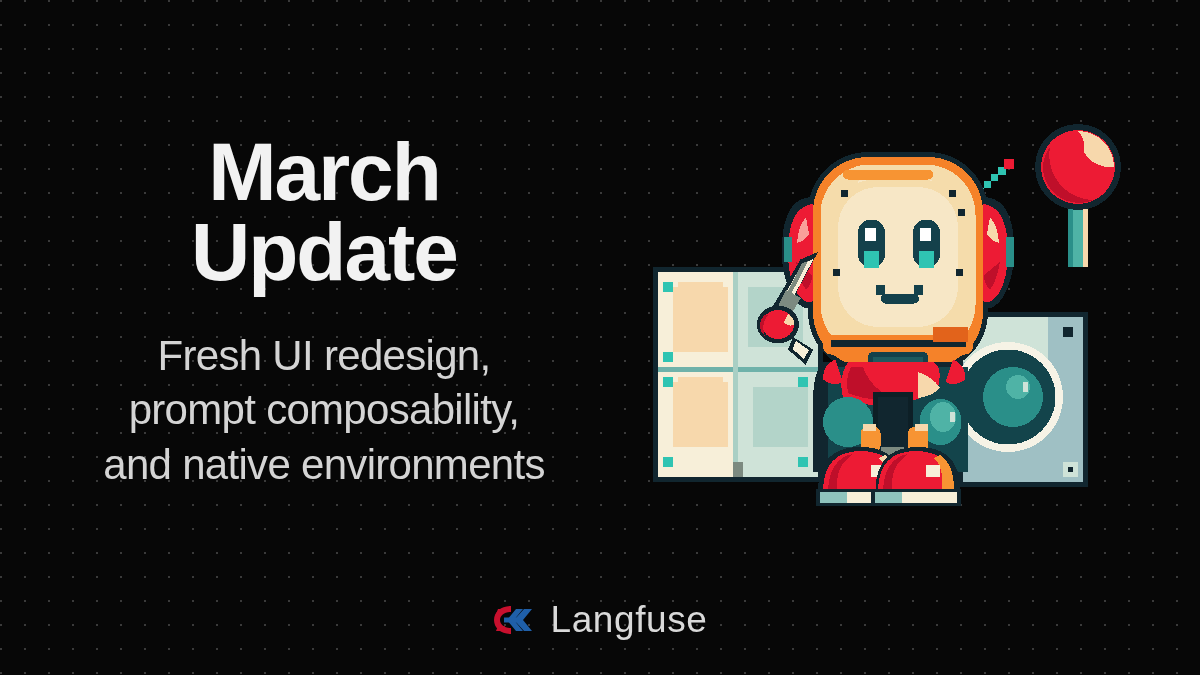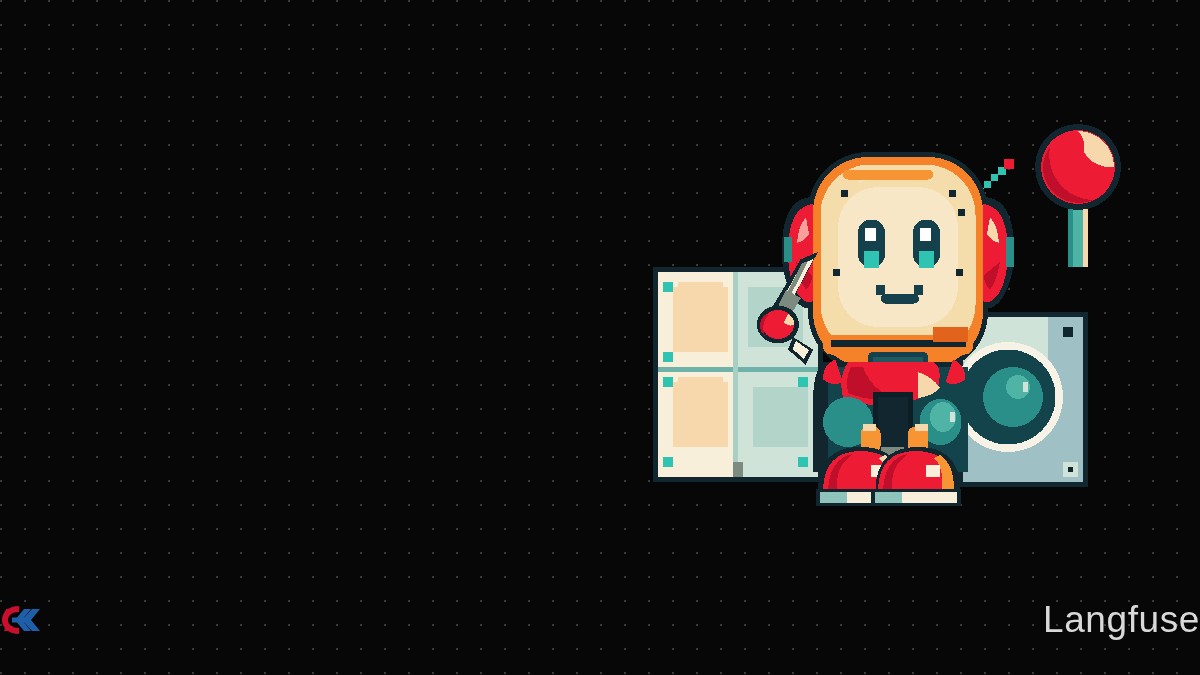--- a/index.html
+++ b/index.html
@@ -42,21 +42,21 @@
     font-size:42px;
     font-weight:400;
     line-height:1.30;
     letter-spacing:-0.7px;
     white-space:pre-line;
   }
   
   #logo-row {
     position:absolute;
     left:0; right:0; bottom:34px;
-    display:flex; align-items:center; justify-content:space-between;
+    display:flex; align-items:center; justify-content:center;
     gap:16px;
   }
   #logo-mark { display:block; width:42px; height:34px; }
   #logo-word {
     color:#d9d9d9;
     font-size:37px;
     font-weight:400;
     letter-spacing:0.6px;
   }
   
@@ -65,20 +65,27 @@
     left:648px; top:112px;
     width:480px; height:410px;
   }
   #robot-art svg { display:block; width:100%; height:100%; }
 </style>
 </head>
 <body>
 
 <div id="banner">
 
+  <div id="text-col">
+    <h1 id="headline">March
+Update</h1>
+    <p id="subhead">Fresh UI redesign,
+prompt composability,
+and native environments</p>
+  </div>
 
   <div id="robot-art">
     <svg viewBox="0 0 96 82" shape-rendering="crispEdges" xmlns="http://www.w3.org/2000/svg">
       <g>
 
         <g>
           <rect x="1" y="31" width="34" height="43" fill="#11262f"></rect>
           <rect x="2" y="32" width="32" height="41" fill="#f7efd9"></rect>
           <rect x="18" y="32" width="16" height="41" fill="#cfe3d8"></rect>
           <rect x="2" y="51" width="32" height="1" fill="#6fb2aa"></rect>

